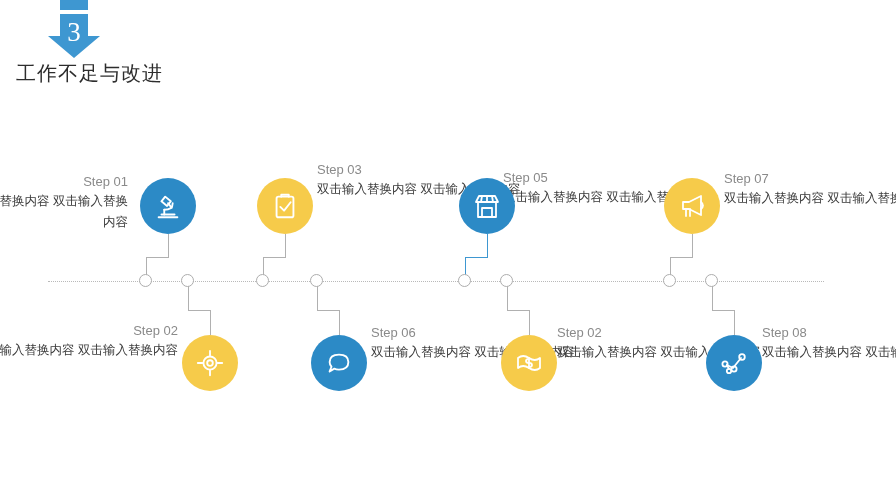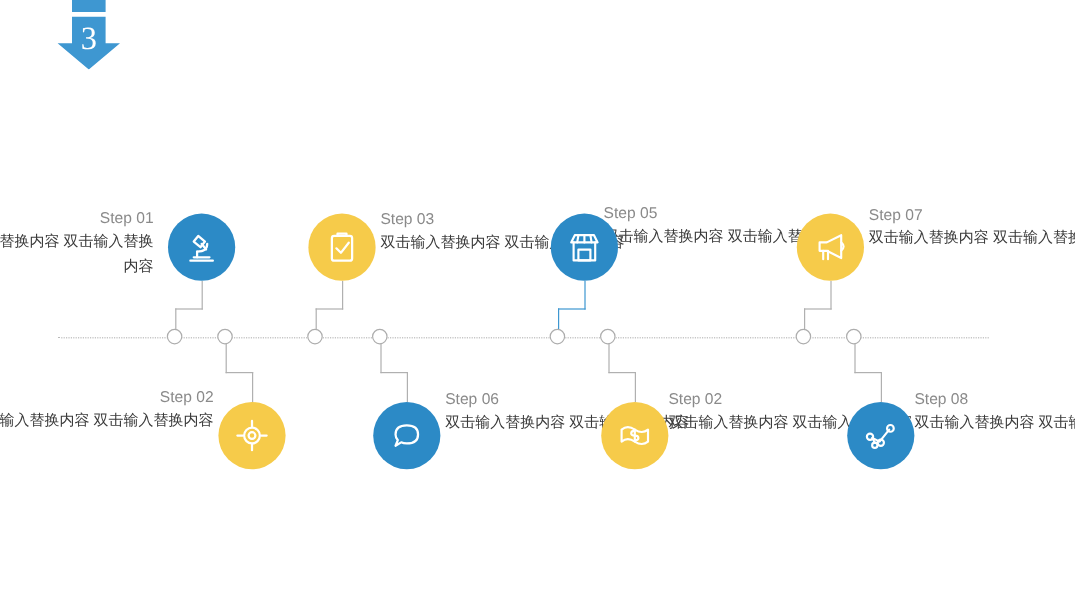--- a/index.html
+++ b/index.html
@@ -132,20 +132,21 @@
 <div id="slide">
 
   <div id="header">
 
     <svg id="arrow-mark" viewBox="0 0 60 70">
       <rect x="16" y="0" width="28" height="22" fill="#3e97d1"></rect>
       <path d="M16 26 L44 26 L44 48 L56 48 L30 70 L4 48 L16 48 Z" fill="#3e97d1"></path>
     </svg>
     <div id="arrow-number">3</div>
 
+    <div id="slide-title">工作不足与改进</div>
   </div>
 
   <div id="axis"></div>
 
   <div class="axis-node" style="left:146px"></div>
   <div class="axis-node" style="left:188px"></div>
   <div class="axis-node" style="left:263px"></div>
   <div class="axis-node" style="left:317px"></div>
   <div class="axis-node" style="left:465px"></div>
   <div class="axis-node" style="left:507px"></div>
@@ -236,21 +237,21 @@
 
   <div class="step-circle yellow" style="left:257px; top:178px">
     <svg width="30" height="30" viewBox="0 0 32 32">
       <g fill="none" stroke="#ffffff" stroke-width="2" stroke-linecap="round" stroke-linejoin="round">
         <rect x="7" y="6" width="18" height="22" rx="2"></rect>
         <path d="M12 6 L12 4 L20 4 L20 6"></path>
         <path d="M11 17 L15 21 L22 12"></path>
       </g>
     </svg>
   </div>
-  <div class="step-text align-left" style="left:317px; top:174px; width:212px">
+  <div class="step-text align-left" style="left:317px; top:161px; width:212px">
     <div class="step-label">Step 03</div>
     <div class="step-body">双击输入替换内容 双击输入替换内容</div>
   </div>
 
   <div class="step-circle blue" style="left:311px; top:335px">
     <svg width="30" height="30" viewBox="0 0 32 32">
       <g fill="none" stroke="#ffffff" stroke-width="2" stroke-linecap="round" stroke-linejoin="round">
         <path d="M26 15 Q26 23 16 23 Q13 23 11 22 L6 25 L8 20 Q6 18 6 15 Q6 7 16 7 Q26 7 26 15 Z"></path>
       </g>
     </svg>

